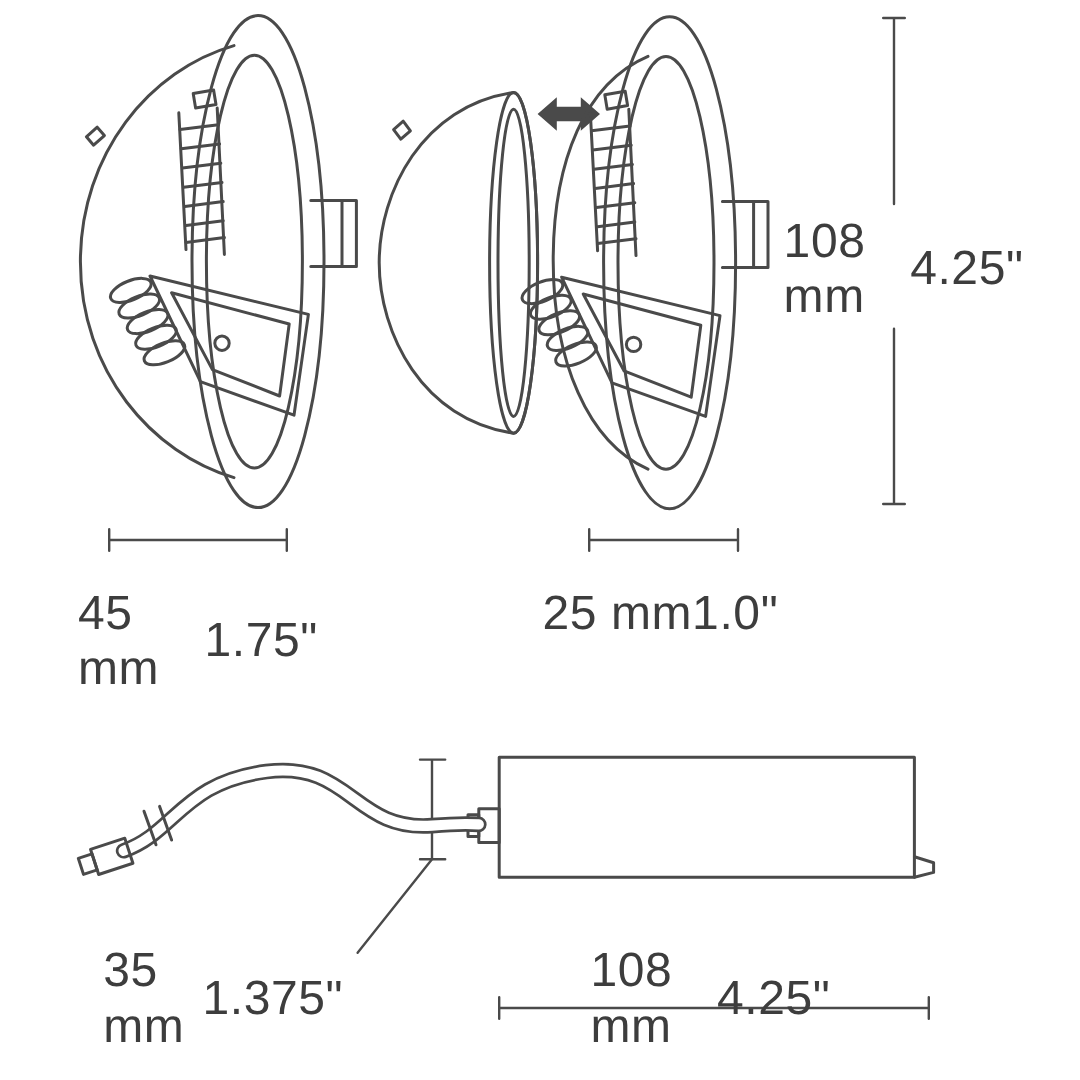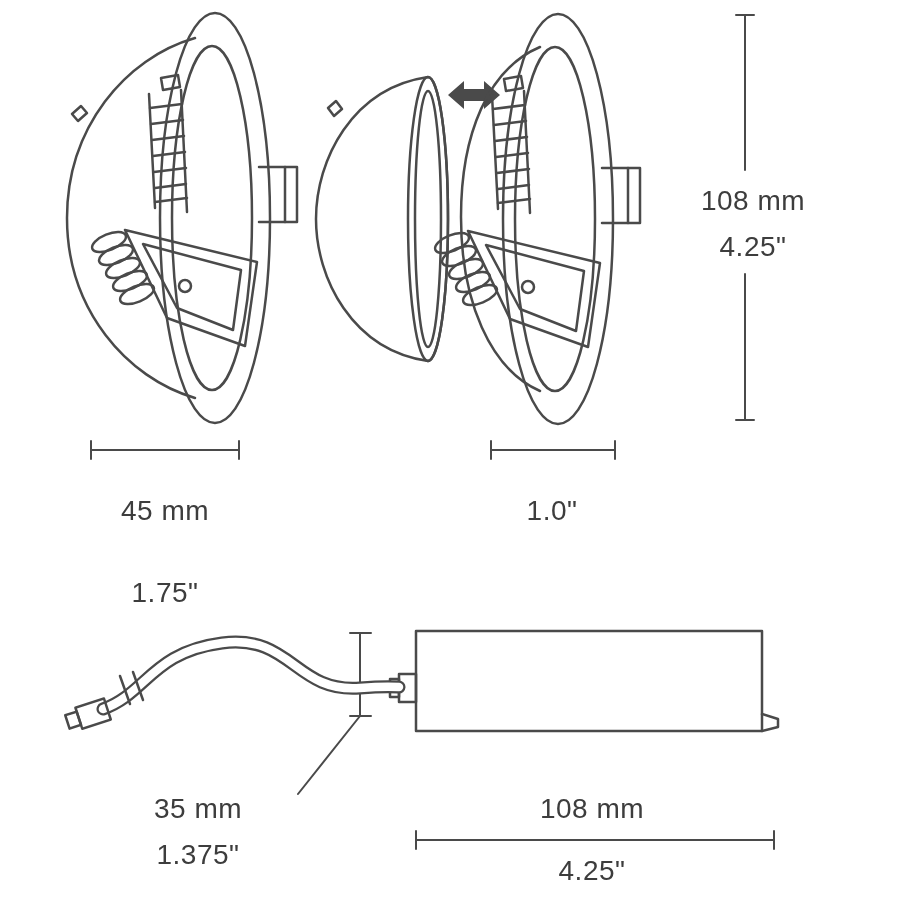--- a/index.html
+++ b/index.html
@@ -7,25 +7,24 @@
     position:relative;
     width:900px;height:900px;
     background:#ffffff;
     overflow:hidden;
     font-family:"Liberation Sans", sans-serif;
   }
   .canvas svg{position:absolute;left:0;top:0;}
   .dim-label{
     position:absolute;
     width:200px;
-    display:flex;flex-direction:column;align-items:center;
-    font-size:28px;line-height:46px;
+    display:flex;flex-direction:row;align-items:center;
+    font-size:40px;line-height:46px;
     color:#3d3d3d;
     letter-spacing:0.5px;
-    text-align:center;
     user-select:none;
   }
   .dim-label.split{row-gap:16px;}
 </style>
 </head>
 <body>
 
 <div class="canvas">
 
   <svg width="900" height="900" viewBox="0 0 900 900">
@@ -113,24 +112,25 @@
     <span>108 mm</span>
     <span>4.25"</span>
   </div>
 
   <div class="dim-label" style="left:65px;top:488px;gap:36px;">
     <span>45 mm</span>
     <span>1.75"</span>
   </div>
 
   <div class="dim-label" style="left:452px;top:488px;">
+    <span>25 mm</span>
     <span>1.0"</span>
   </div>
 
-  <div class="dim-label" style="left:98px;top:786px;">
+  <div class="dim-label" style="left:86px;top:786px;">
     <span>35 mm</span>
     <span>1.375"</span>
   </div>
 
   <div class="dim-label split" style="left:492px;top:786px;">
     <span>108 mm</span>
     <span>4.25"</span>
   </div>
 
 </div>

